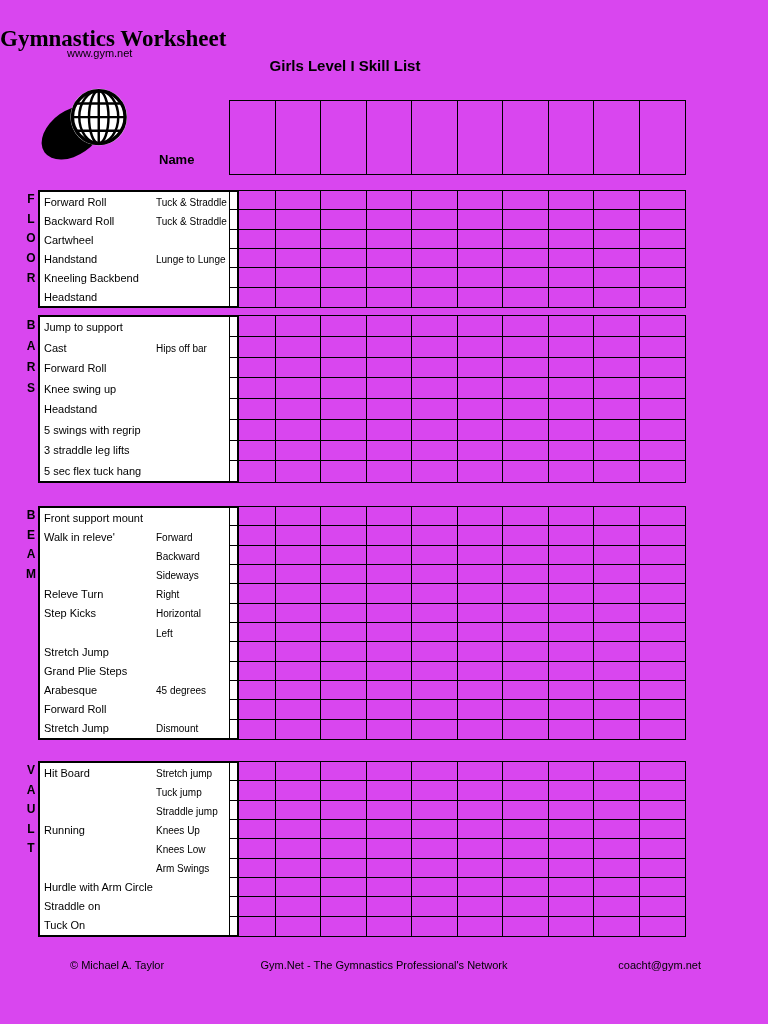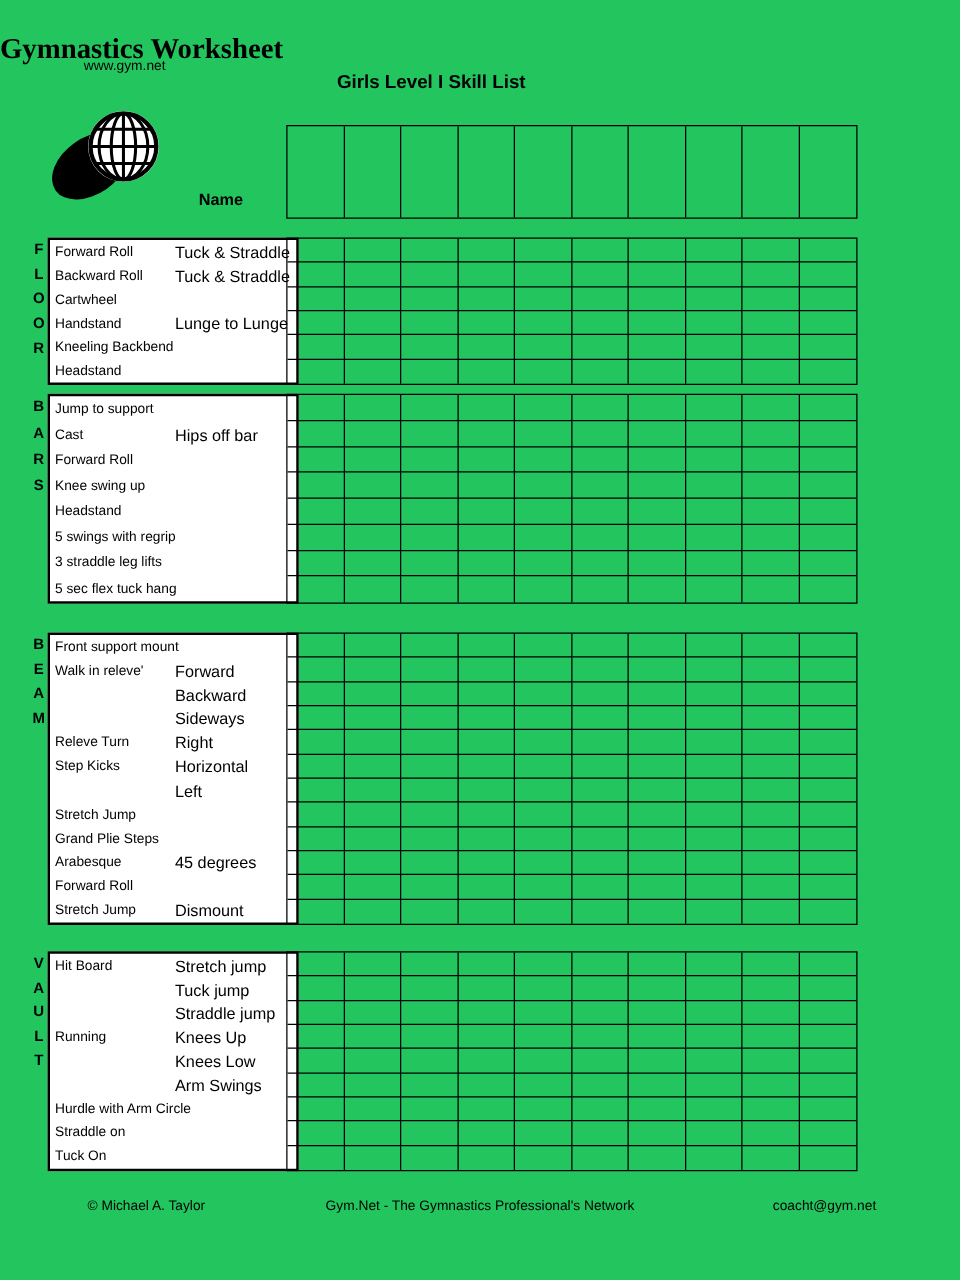--- a/index.html
+++ b/index.html
@@ -2,21 +2,21 @@
 <html><head>
 <meta charset="utf-8">
 <style>
   * { margin:0; padding:0; box-sizing:border-box; }
   html,body { background:#ffffff; }
   body {
     width:768px; height:1024px;
     font-family:"Liberation Sans", sans-serif;
     color:#000;
   }
-  .page { position:relative; width:768px; height:1024px; background:#22c55e; overflow:hidden; }
+  .page { position:relative; width:768px; height:1024px; background:#d946ef; overflow:hidden; }
 
   
   .website { position:absolute; left:67px; top:47px; font-size:11px; }
   .title {
     position:absolute; left:0; top:26px; width:690px; 
     font-family:"Liberation Serif", serif; font-size:23px; font-weight:bold;
   }
   .subtitle {
     position:absolute; left:0; top:57px; width:690px; text-align:center;
     font-size:15px; font-weight:bold;
@@ -47,22 +47,22 @@
     position:absolute; left:38px; top:0; bottom:0; width:201px;
     border:2px solid #000; background:#fff;
     display:flex; flex-direction:column;
   }
   .skill-row { position:relative; flex:1; }
   .skill-name {
     position:absolute; left:4px; top:50%; transform:translateY(-50%);
     font-size:11px; white-space:nowrap;
   }
   .skill-detail {
-    position:absolute; left:100px; top:50%; transform:translateY(-50%);
-    font-size:13px; white-space:nowrap;
+    position:absolute; left:116px; top:50%; transform:translateY(-50%);
+    font-size:10px; white-space:nowrap;
   }
   .grid {
     position:absolute; left:229px; top:0; bottom:0; width:457px;
     border:1px solid #000; display:grid;
   }
 
   
   .footer-copyright { position:absolute; left:70px; top:959px; font-size:11px; }
   .footer-center { position:absolute; left:0; top:959px; width:768px; text-align:center; font-size:11px; }
   .footer-email { position:absolute; right:67px; top:959px; font-size:11px; }

